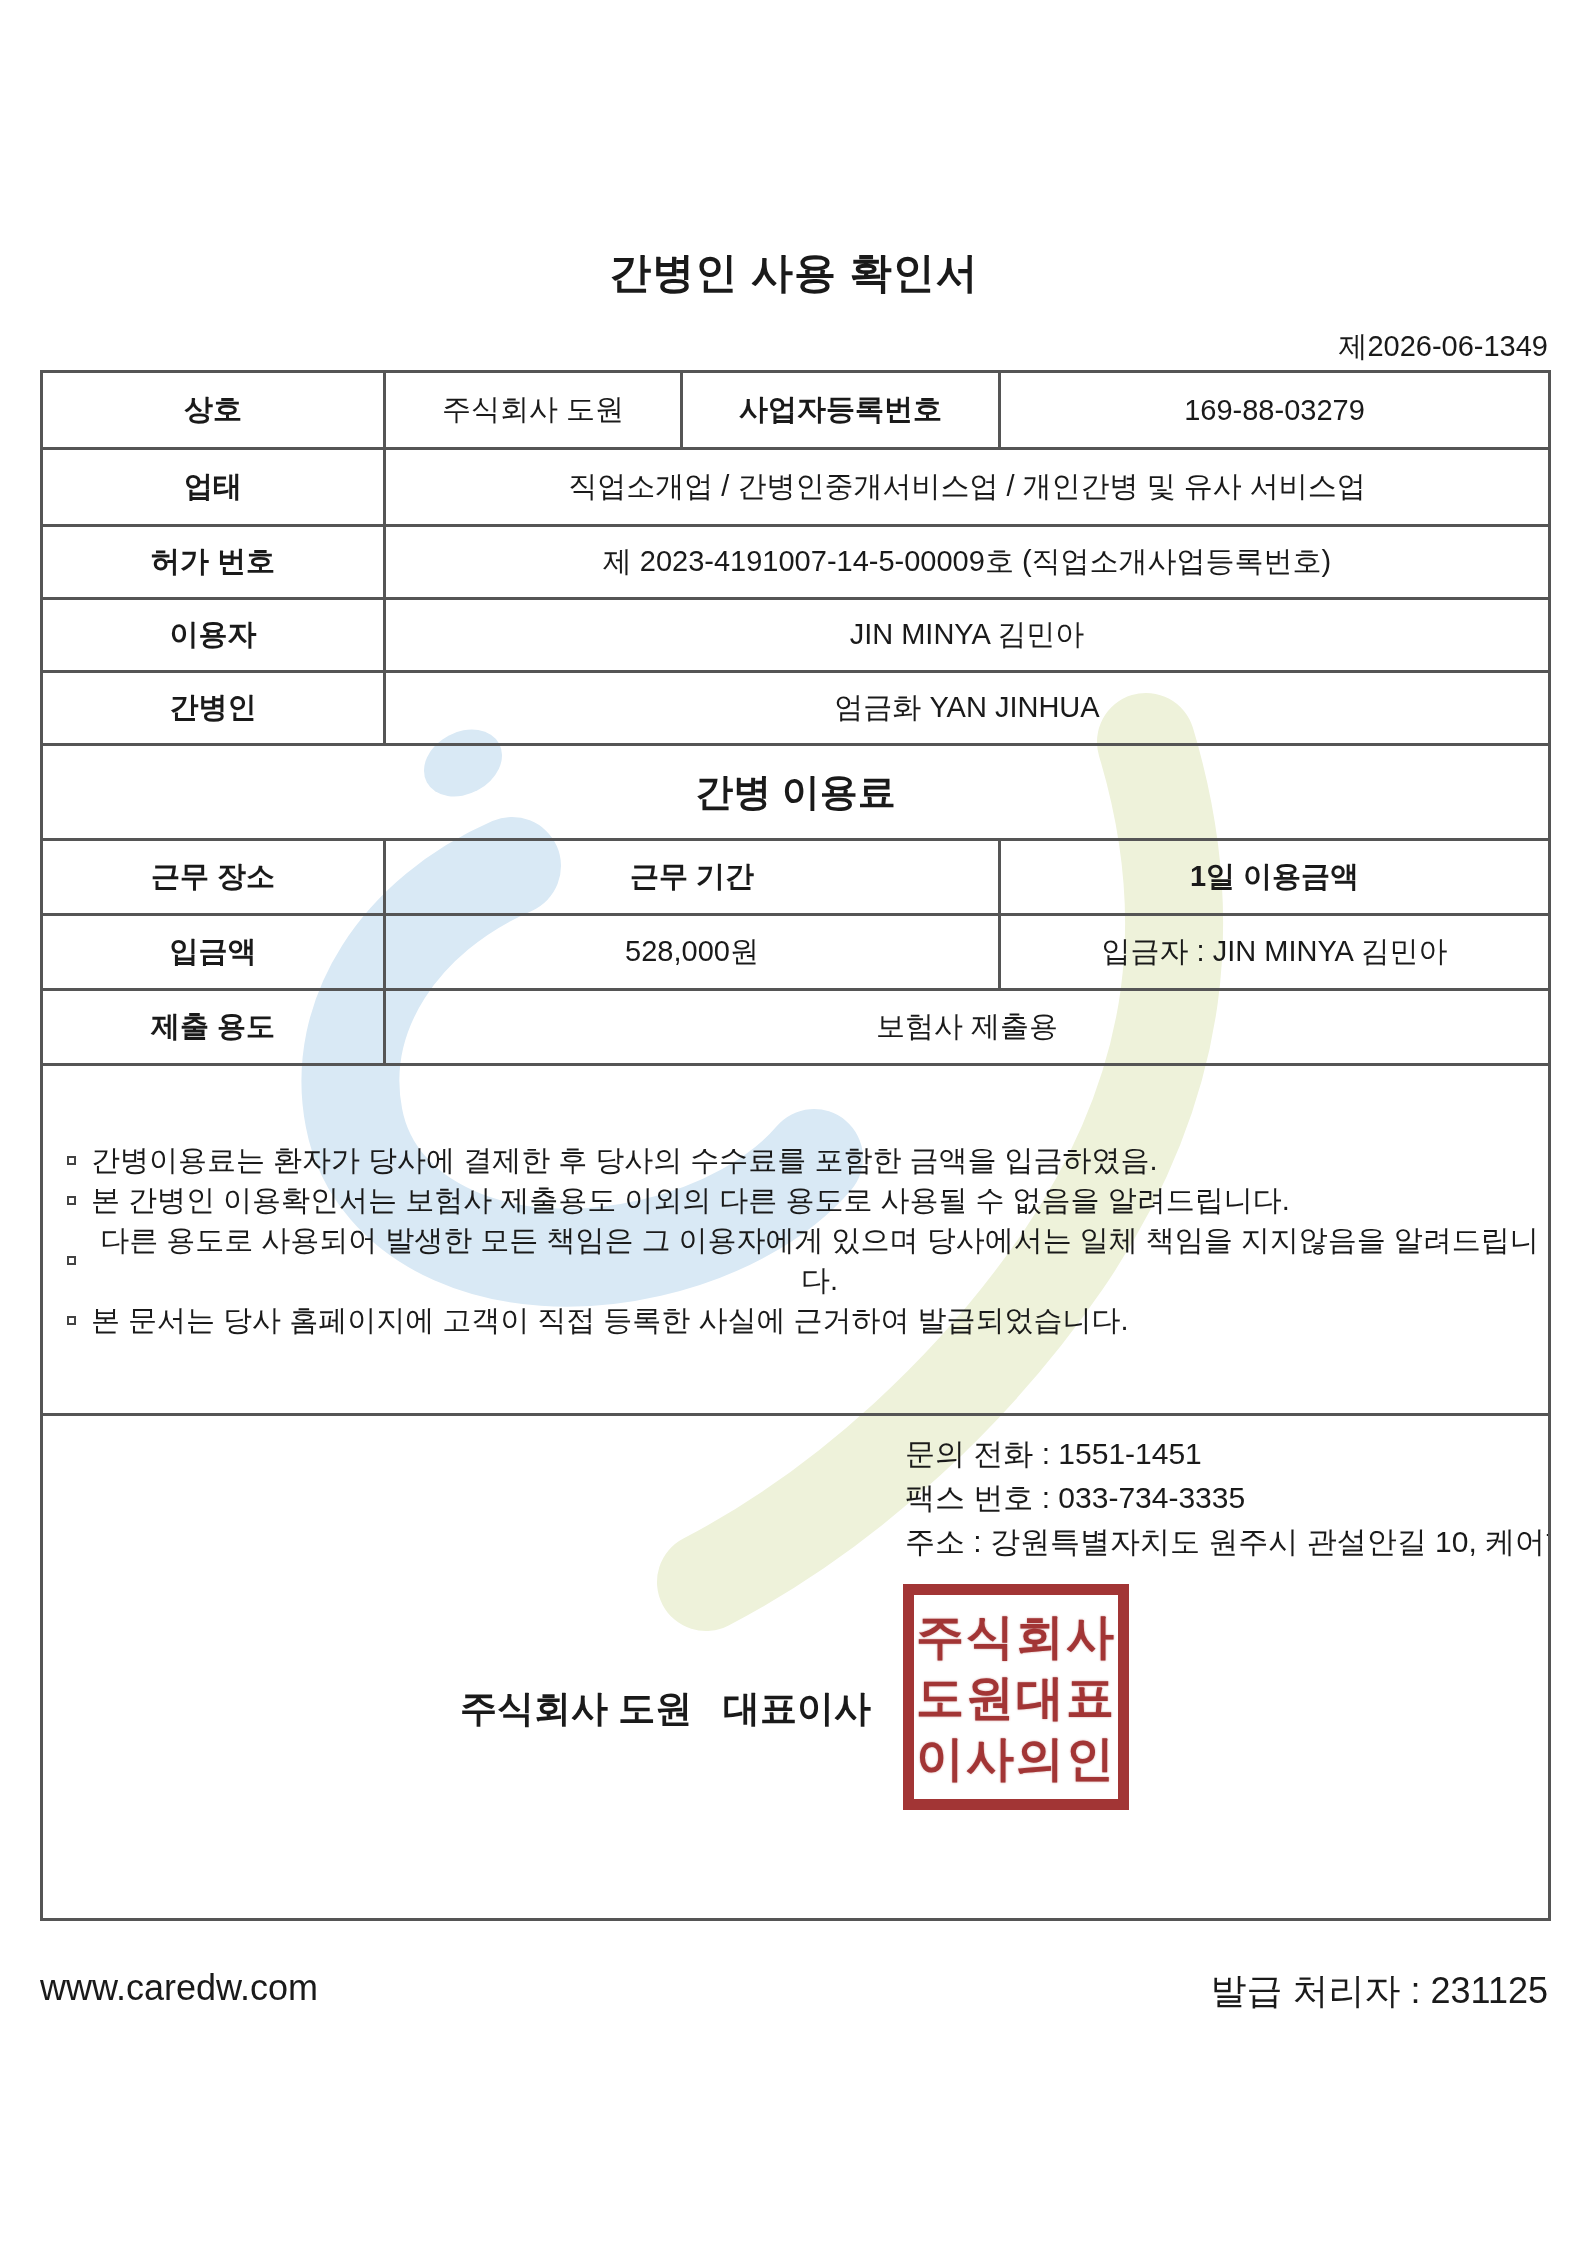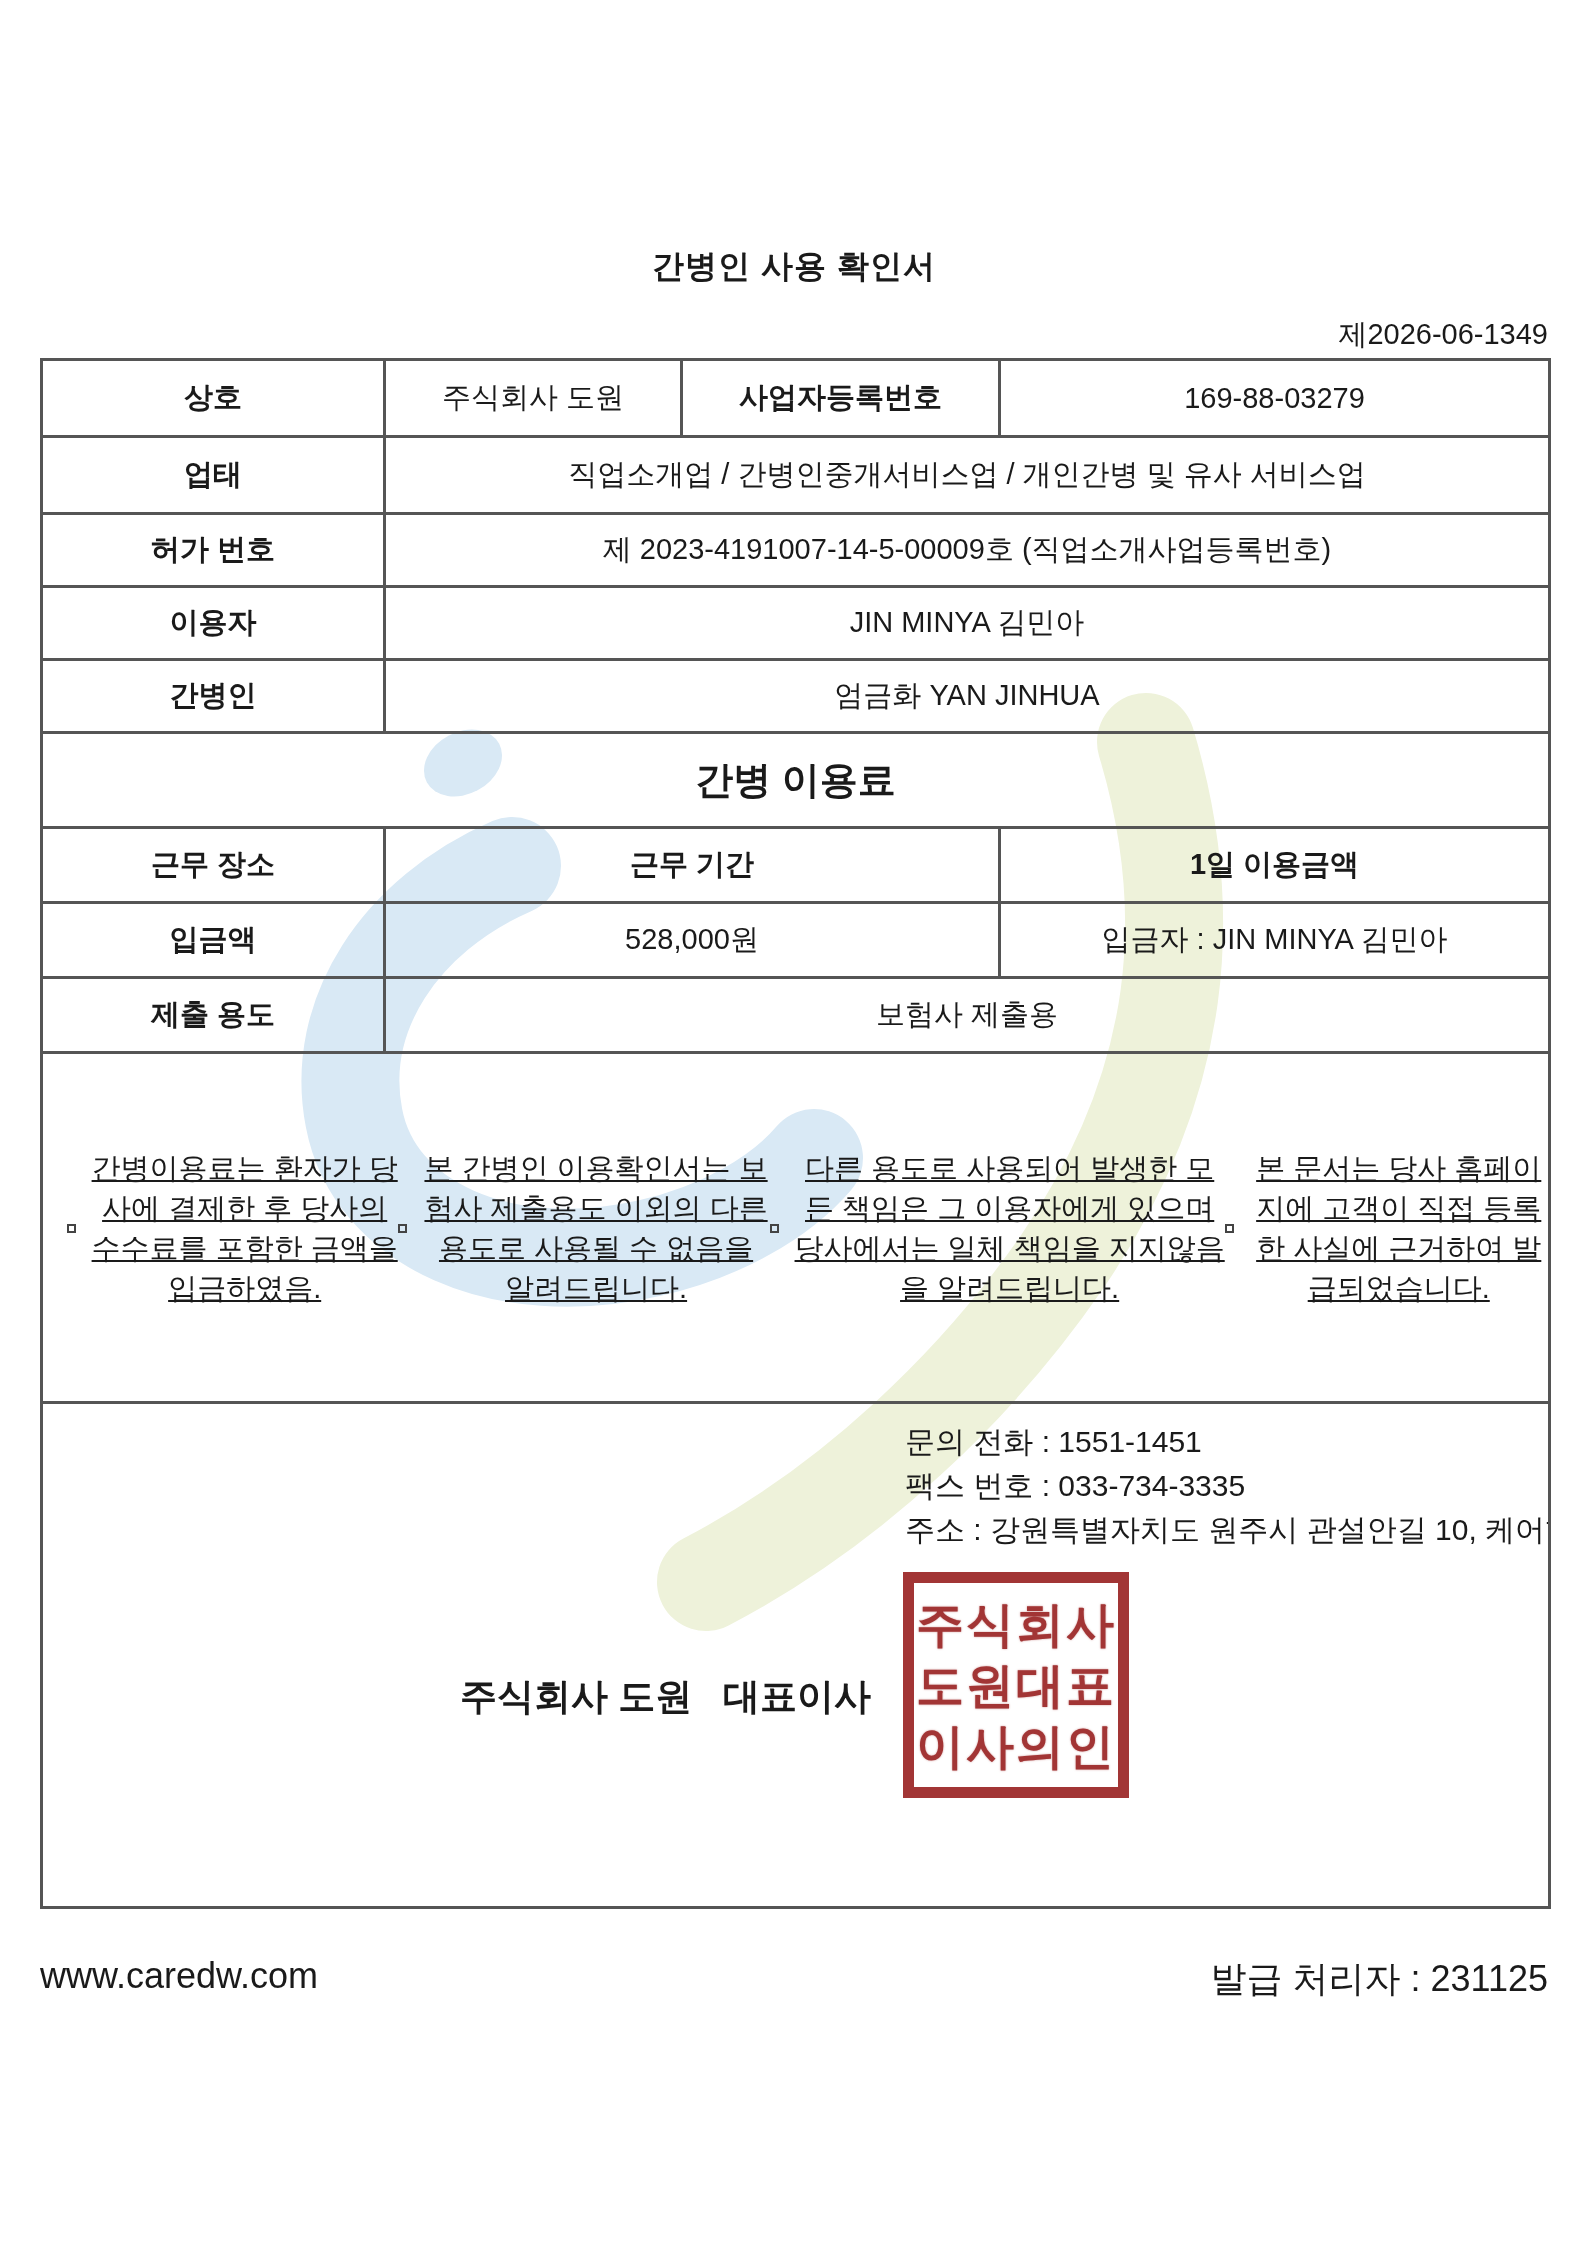--- a/index.html
+++ b/index.html
@@ -9,21 +9,21 @@
     position: relative; overflow: hidden;
     font-family: "Liberation Sans", sans-serif;
     color: #1a1a1a;
   }
   .watermark { position: absolute; left: 0; top: 0; z-index: 0; }
   .page { position: relative; z-index: 1; }
 
   .title {
     padding-top: 245px;
     text-align: center;
-    font-size: 32px;
+    font-size: 42px;
     font-weight: bold;
     letter-spacing: 1px;
   }
   .doc-number {
     width: 1508px;
     margin: 26px 40px 3px 40px;
     text-align: right;
     font-size: 29px;
   }
 
@@ -51,23 +51,22 @@
   tr.r-pur  td { height: 75px; }
 
   .period-sep { display: inline-block; margin: 0 26px; }
 
   td.notes-cell {
     height: 350px;
     text-align: left;
     padding-left: 24px;
   }
   .notes-wrap {
-    display: flex; flex-direction: row; justify-content: center;
+    display: flex; flex-direction: column; justify-content: center;
     height: 100%;
-    text-decoration: underline;
   }
   .note-line {
     display: flex; align-items: center;
     line-height: 40px;
     font-size: 29px;
   }
   .note-bullet {
     flex: 0 0 auto;
     width: 9px; height: 9px;
     border: 2px solid #444444;

